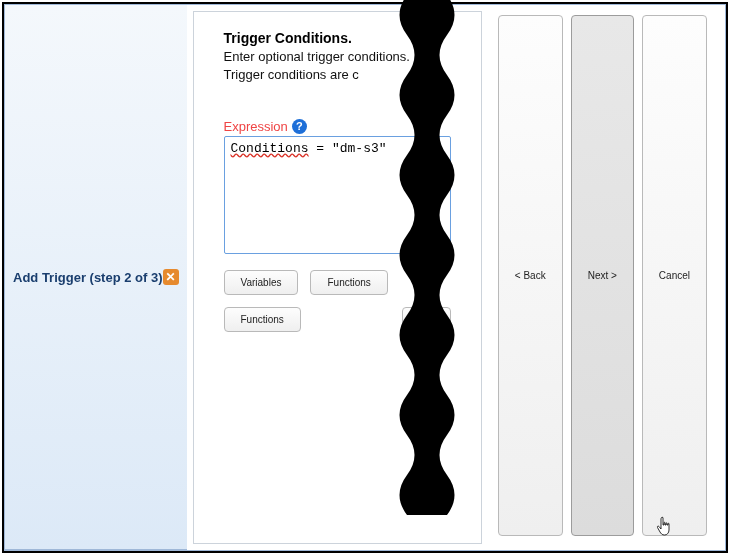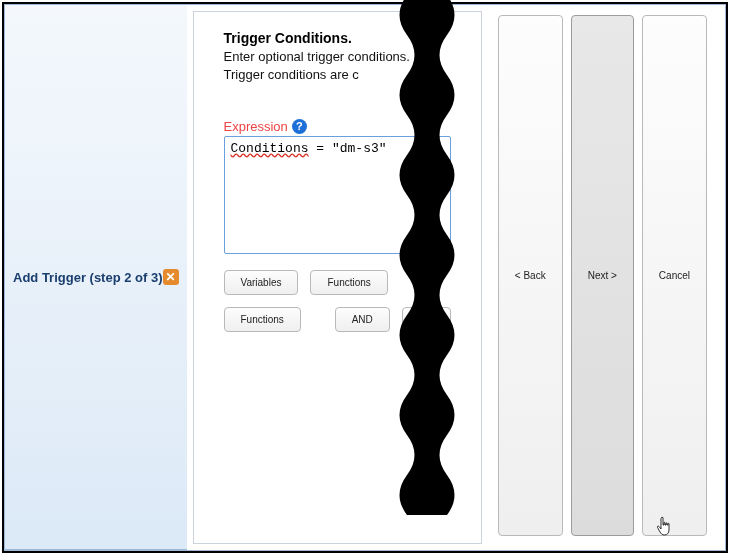--- a/index.html
+++ b/index.html
@@ -192,21 +192,20 @@
         <span class="help-icon">?</span>
       </div>
 
       <div class="expr-area" contenteditable="false" style=""><span class="spellerr">Conditions</span><span> = "dm-s3"</span></div>
 
       <div class="btn-row">
         <button class="btn">Variables</button>
         <button class="btn">Functions</button>
         <button class="btn">Functions</button>
         <div class="spacer"></div>
-        <button class="btn">AND</button>
         <button class="btn">OR</button>
       </div>
 
 
     </div>
   </div>
 
   <div class="footer">
     <button class="btn">&lt; Back</button>
     <button class="btn active">Next &gt;</button>

